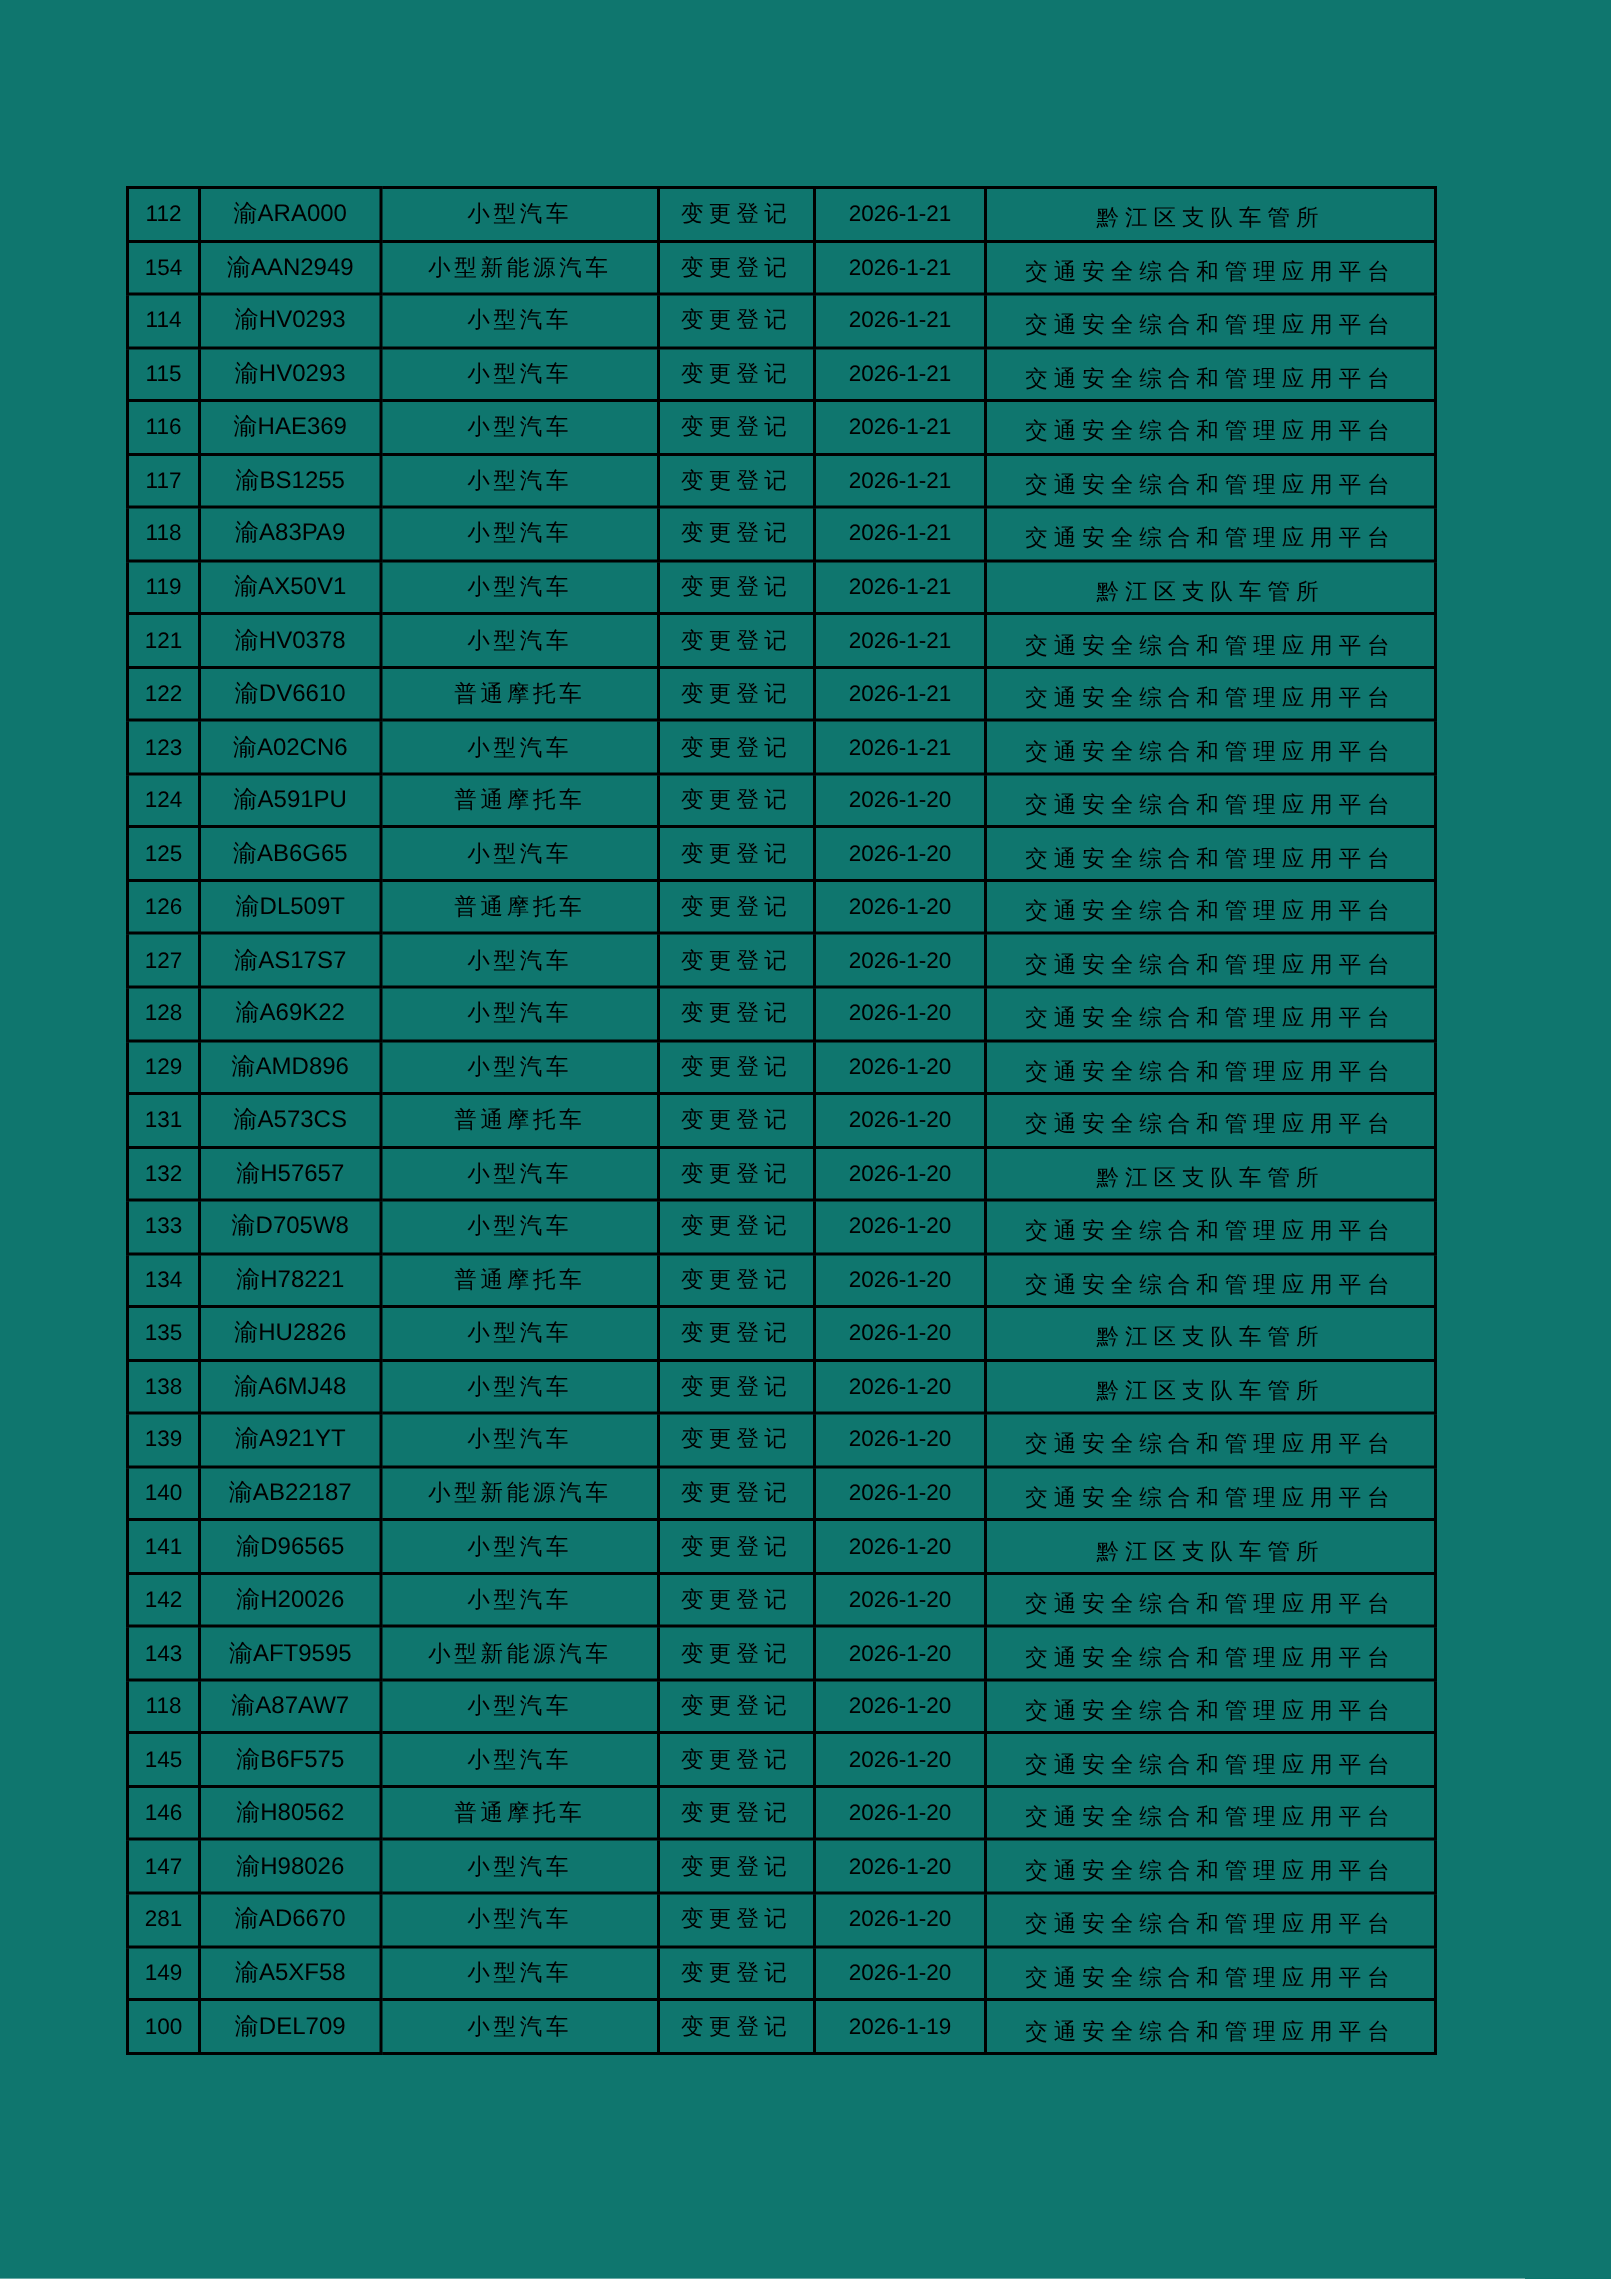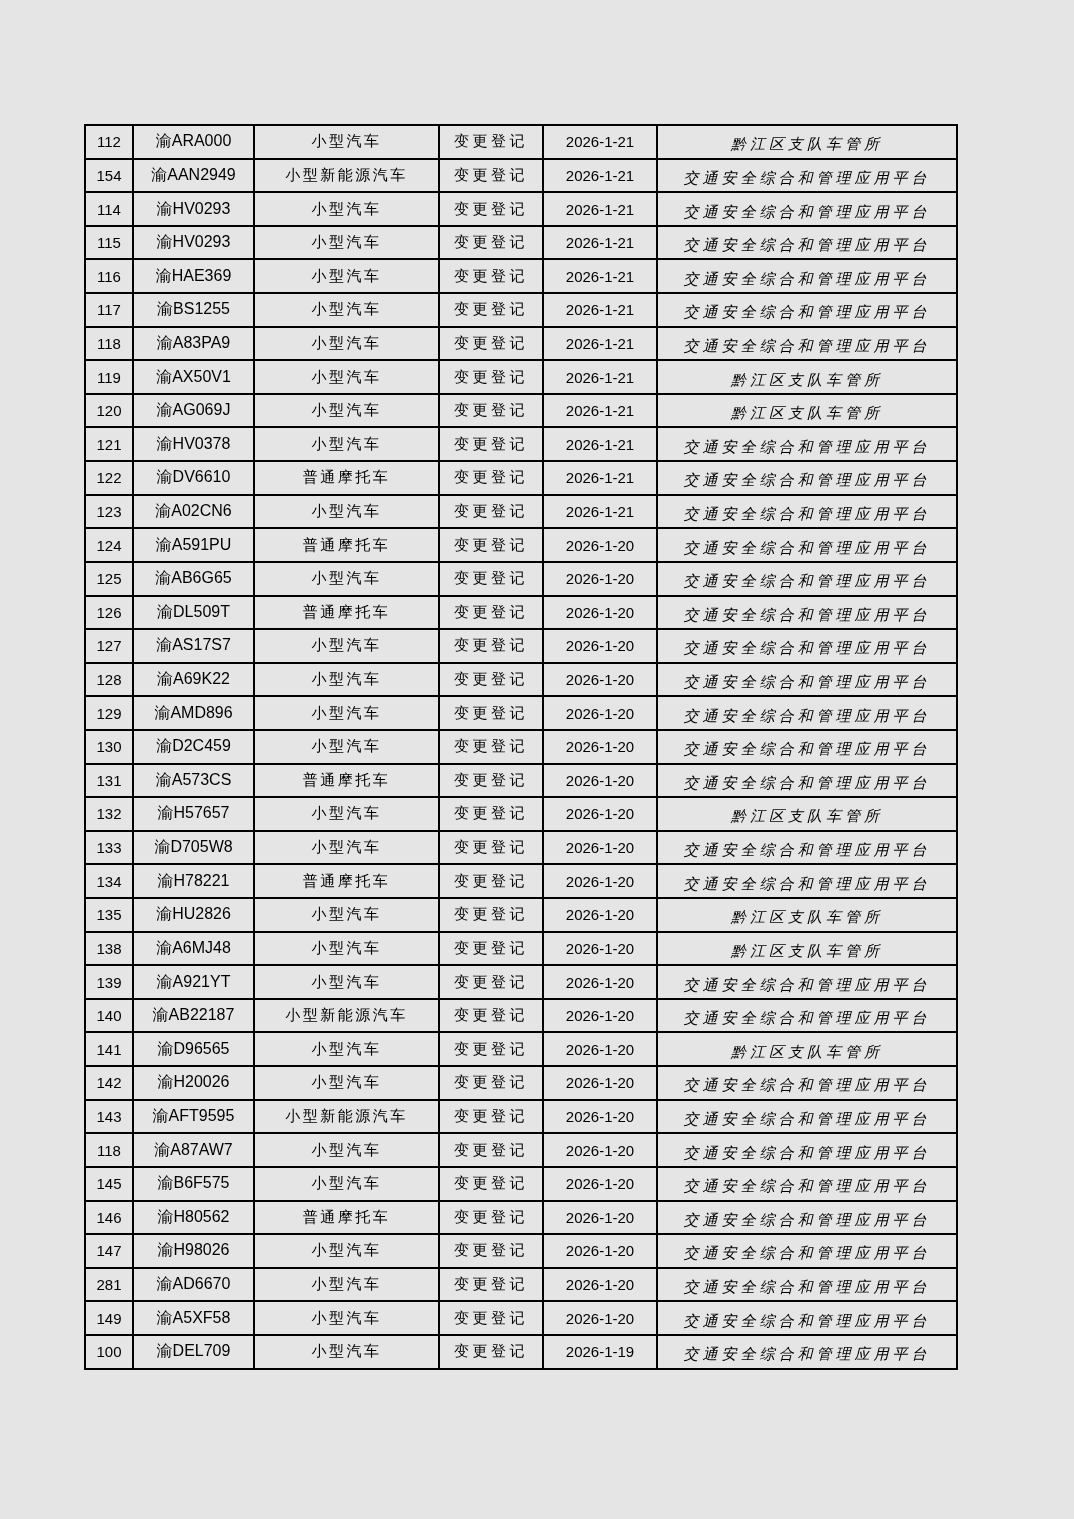--- a/index.html
+++ b/index.html
@@ -1,20 +1,20 @@
 <!DOCTYPE html>
 <html><head>
 <meta charset="utf-8">
 <style>
   html, body { margin: 0; padding: 0; }
   .page {
     position: relative;
     width: 1074px;
     height: 1519px;
-    background: #e5e5e5;
+    background: #0f766e;
     overflow: hidden;
   }
   .table-wrap {
     position: absolute;
     left: 84px;
     top: 124px;
   }
   table.reg-table {
     border-collapse: collapse;
     table-layout: fixed;
@@ -29,21 +29,21 @@
     overflow: hidden;
     white-space: nowrap;
     color: #000000;
   }
   .c-no     { font: 15px "Liberation Sans", sans-serif; }
   .c-plate  { font: 16px "Liberation Sans", sans-serif; border-radius: 14px; }
   .c-type   { font: 15px "Liberation Serif", serif; letter-spacing: 2.5px; }
   .c-action { font: 15px "Liberation Serif", serif; letter-spacing: 3.5px; }
   .c-date   { font: 15px "Liberation Sans", sans-serif; margin-left: 28px; }
   .c-office { font: 15px "Liberation Serif", serif; letter-spacing: 4px; }
-  .c-office span { display: inline-block; transform: translateY(3px); font-style: italic; }
+  .c-office span { display: inline-block; transform: translateY(3px); }
 </style>
 </head>
 <body>
 
 <div class="page">
   <div class="table-wrap">
     <table class="reg-table">
       <colgroup>
         <col style="width:48px">
         <col style="width:121px">
@@ -111,28 +111,20 @@
           </tr>
           <tr>
             <td class="c-no"><span>119</span></td>
             <td class="c-plate"><span>渝AX50V1</span></td>
             <td class="c-type"><span>小型汽车</span></td>
             <td class="c-action"><span>变更登记</span></td>
             <td class="c-date"><span>2026-1-21</span></td>
             <td class="c-office"><span>黔江区支队车管所</span></td>
           </tr>
           <tr>
-            <td class="c-no"><span>120</span></td>
-            <td class="c-plate"><span>渝AG069J</span></td>
-            <td class="c-type"><span>小型汽车</span></td>
-            <td class="c-action"><span>变更登记</span></td>
-            <td class="c-date"><span>2026-1-21</span></td>
-            <td class="c-office"><span>黔江区支队车管所</span></td>
-          </tr>
-          <tr>
             <td class="c-no"><span>121</span></td>
             <td class="c-plate"><span>渝HV0378</span></td>
             <td class="c-type"><span>小型汽车</span></td>
             <td class="c-action"><span>变更登记</span></td>
             <td class="c-date"><span>2026-1-21</span></td>
             <td class="c-office"><span>交通安全综合和管理应用平台</span></td>
           </tr>
           <tr>
             <td class="c-no"><span>122</span></td>
             <td class="c-plate"><span>渝DV6610</span></td>
@@ -185,28 +177,20 @@
             <td class="c-no"><span>128</span></td>
             <td class="c-plate"><span>渝A69K22</span></td>
             <td class="c-type"><span>小型汽车</span></td>
             <td class="c-action"><span>变更登记</span></td>
             <td class="c-date"><span>2026-1-20</span></td>
             <td class="c-office"><span>交通安全综合和管理应用平台</span></td>
           </tr>
           <tr>
             <td class="c-no"><span>129</span></td>
             <td class="c-plate"><span>渝AMD896</span></td>
-            <td class="c-type"><span>小型汽车</span></td>
-            <td class="c-action"><span>变更登记</span></td>
-            <td class="c-date"><span>2026-1-20</span></td>
-            <td class="c-office"><span>交通安全综合和管理应用平台</span></td>
-          </tr>
-          <tr>
-            <td class="c-no"><span>130</span></td>
-            <td class="c-plate"><span>渝D2C459</span></td>
             <td class="c-type"><span>小型汽车</span></td>
             <td class="c-action"><span>变更登记</span></td>
             <td class="c-date"><span>2026-1-20</span></td>
             <td class="c-office"><span>交通安全综合和管理应用平台</span></td>
           </tr>
           <tr>
             <td class="c-no"><span>131</span></td>
             <td class="c-plate"><span>渝A573CS</span></td>
             <td class="c-type"><span>普通摩托车</span></td>
             <td class="c-action"><span>变更登记</span></td>

